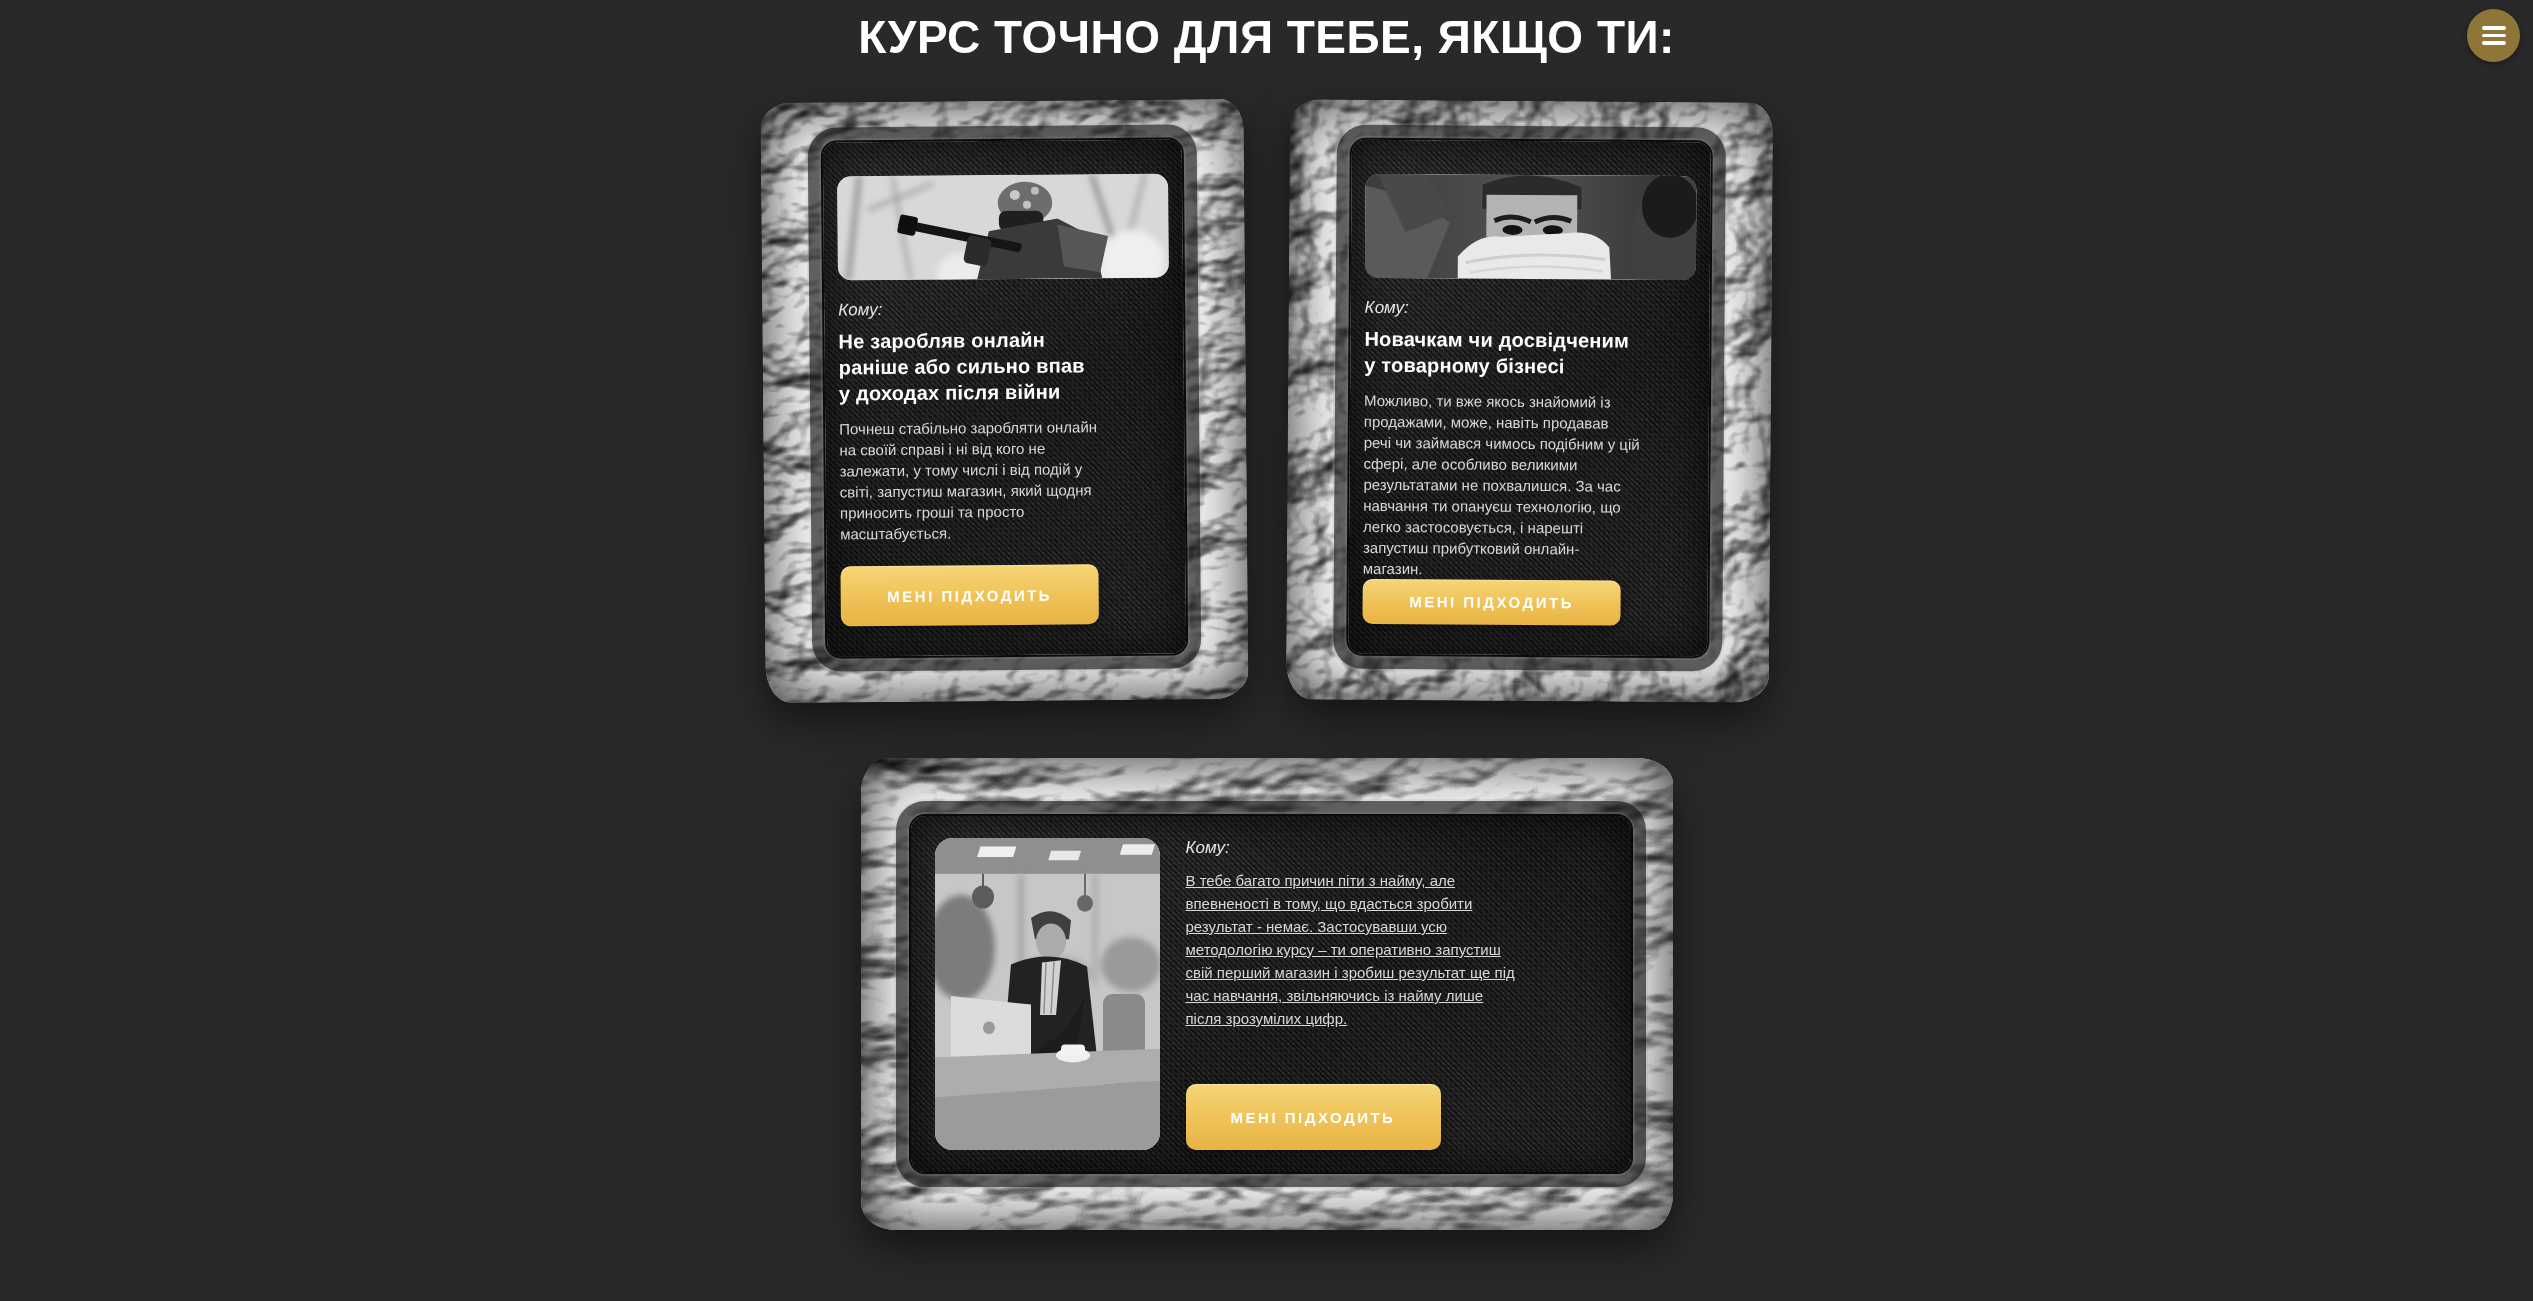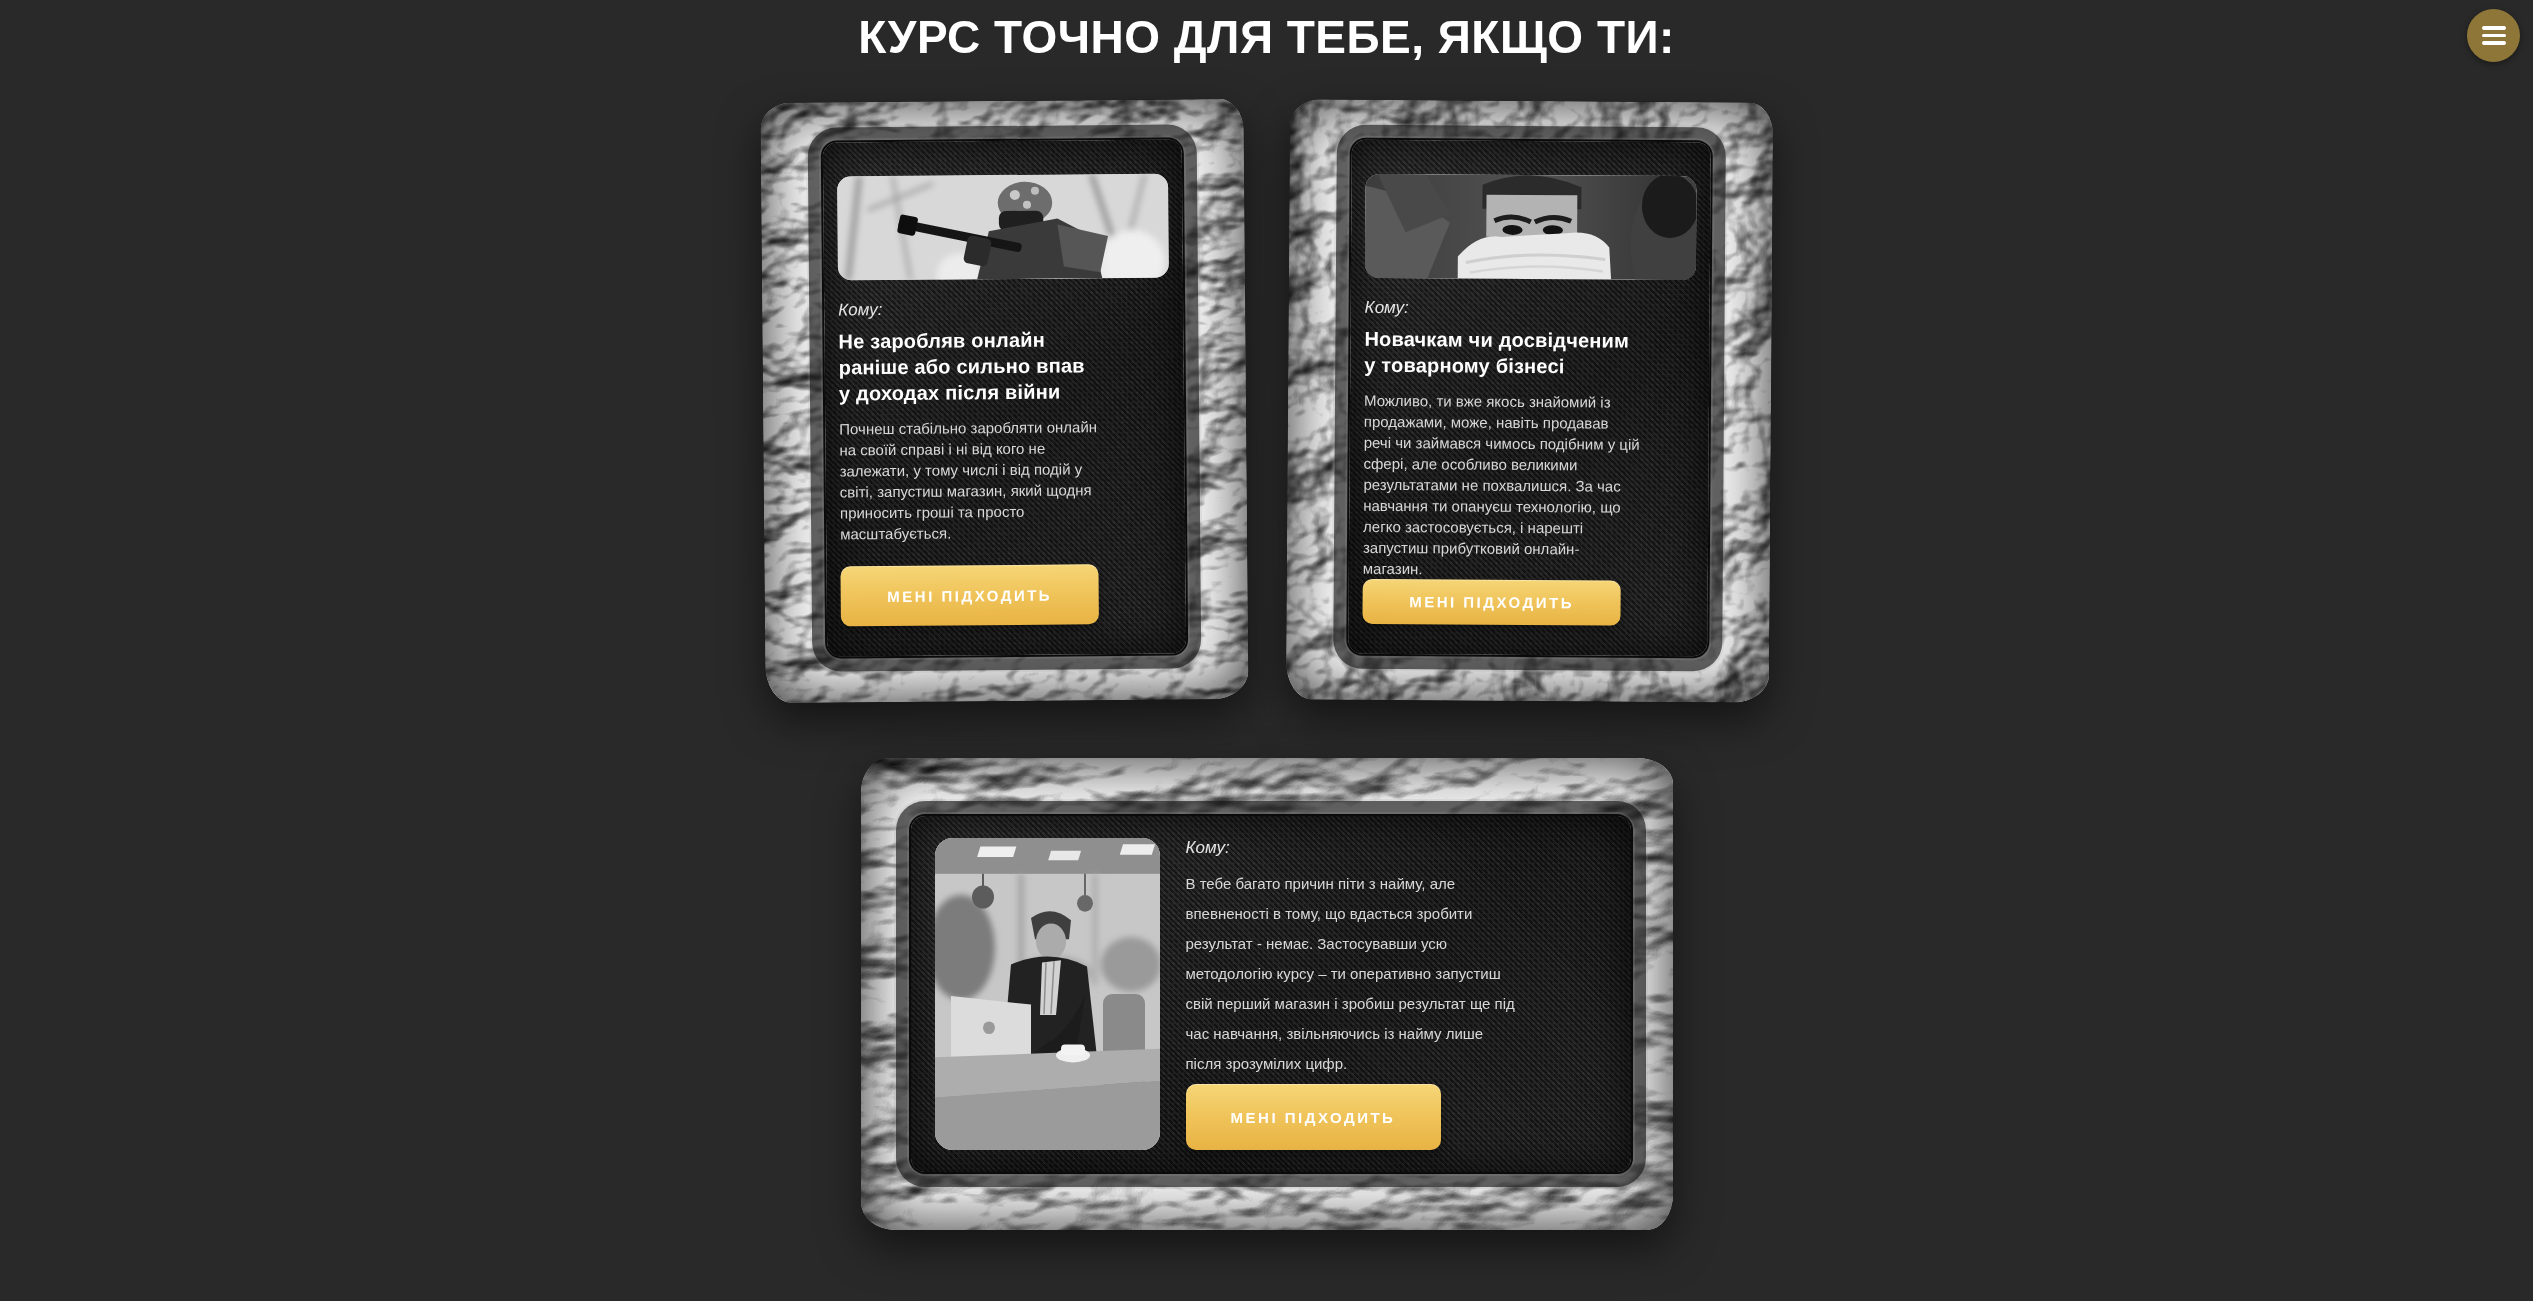--- a/index.html
+++ b/index.html
@@ -83,21 +83,21 @@
   .photo{border-radius:14px;overflow:hidden;flex:none;background:#cfcfcf;}
   .photo svg{display:block;width:100%;height:100%;}
   .photo-v{height:104px;margin-bottom:20px;}
   .photo-wide{width:225px;height:100%;border-radius:18px;}
   .kicker{font-style:italic;color:#e4e4e4;font-size:17px;line-height:19px;}
   .card-title{
     margin:9px 0 0;color:#ffffff;font-size:20px;line-height:26px;
     font-weight:800;white-space:pre-line;letter-spacing:.2px;
   }
   .card-body{margin:12px 0 0;color:#d8d8d8;font-size:15px;line-height:21px;max-width:276px;}
-  .panel-wide .card-body{max-width:336px;line-height:30px;}
+  .panel-wide .card-body{max-width:336px;line-height:23px;text-decoration:underline;}
   .cta{
     margin-top:auto;align-self:flex-start;
     width:258px;height:60px;border:none;border-radius:10px;cursor:pointer;
     background:linear-gradient(180deg,#f6d677 0%,#f0c55c 45%,#e8b343 100%);
     color:#ffffff;font-family:"Liberation Sans",sans-serif;
     font-size:15px;font-weight:600;letter-spacing:2.5px;
     box-shadow:0 5px 12px rgba(0,0,0,.38), inset 0 1px 0 rgba(255,255,255,.35);
   }
   .panel-wide .cta{width:255px;height:66px;}
   .defs-svg{position:absolute;width:0;height:0;}

